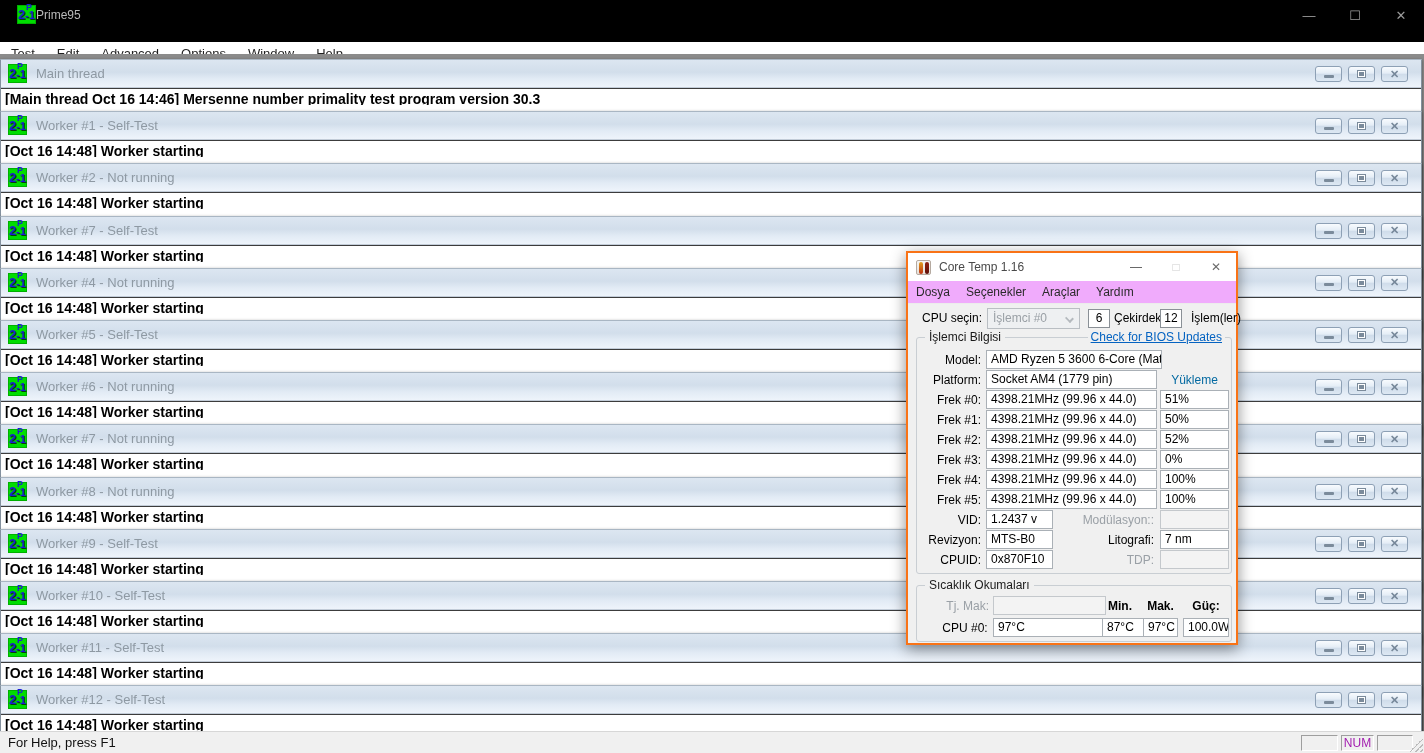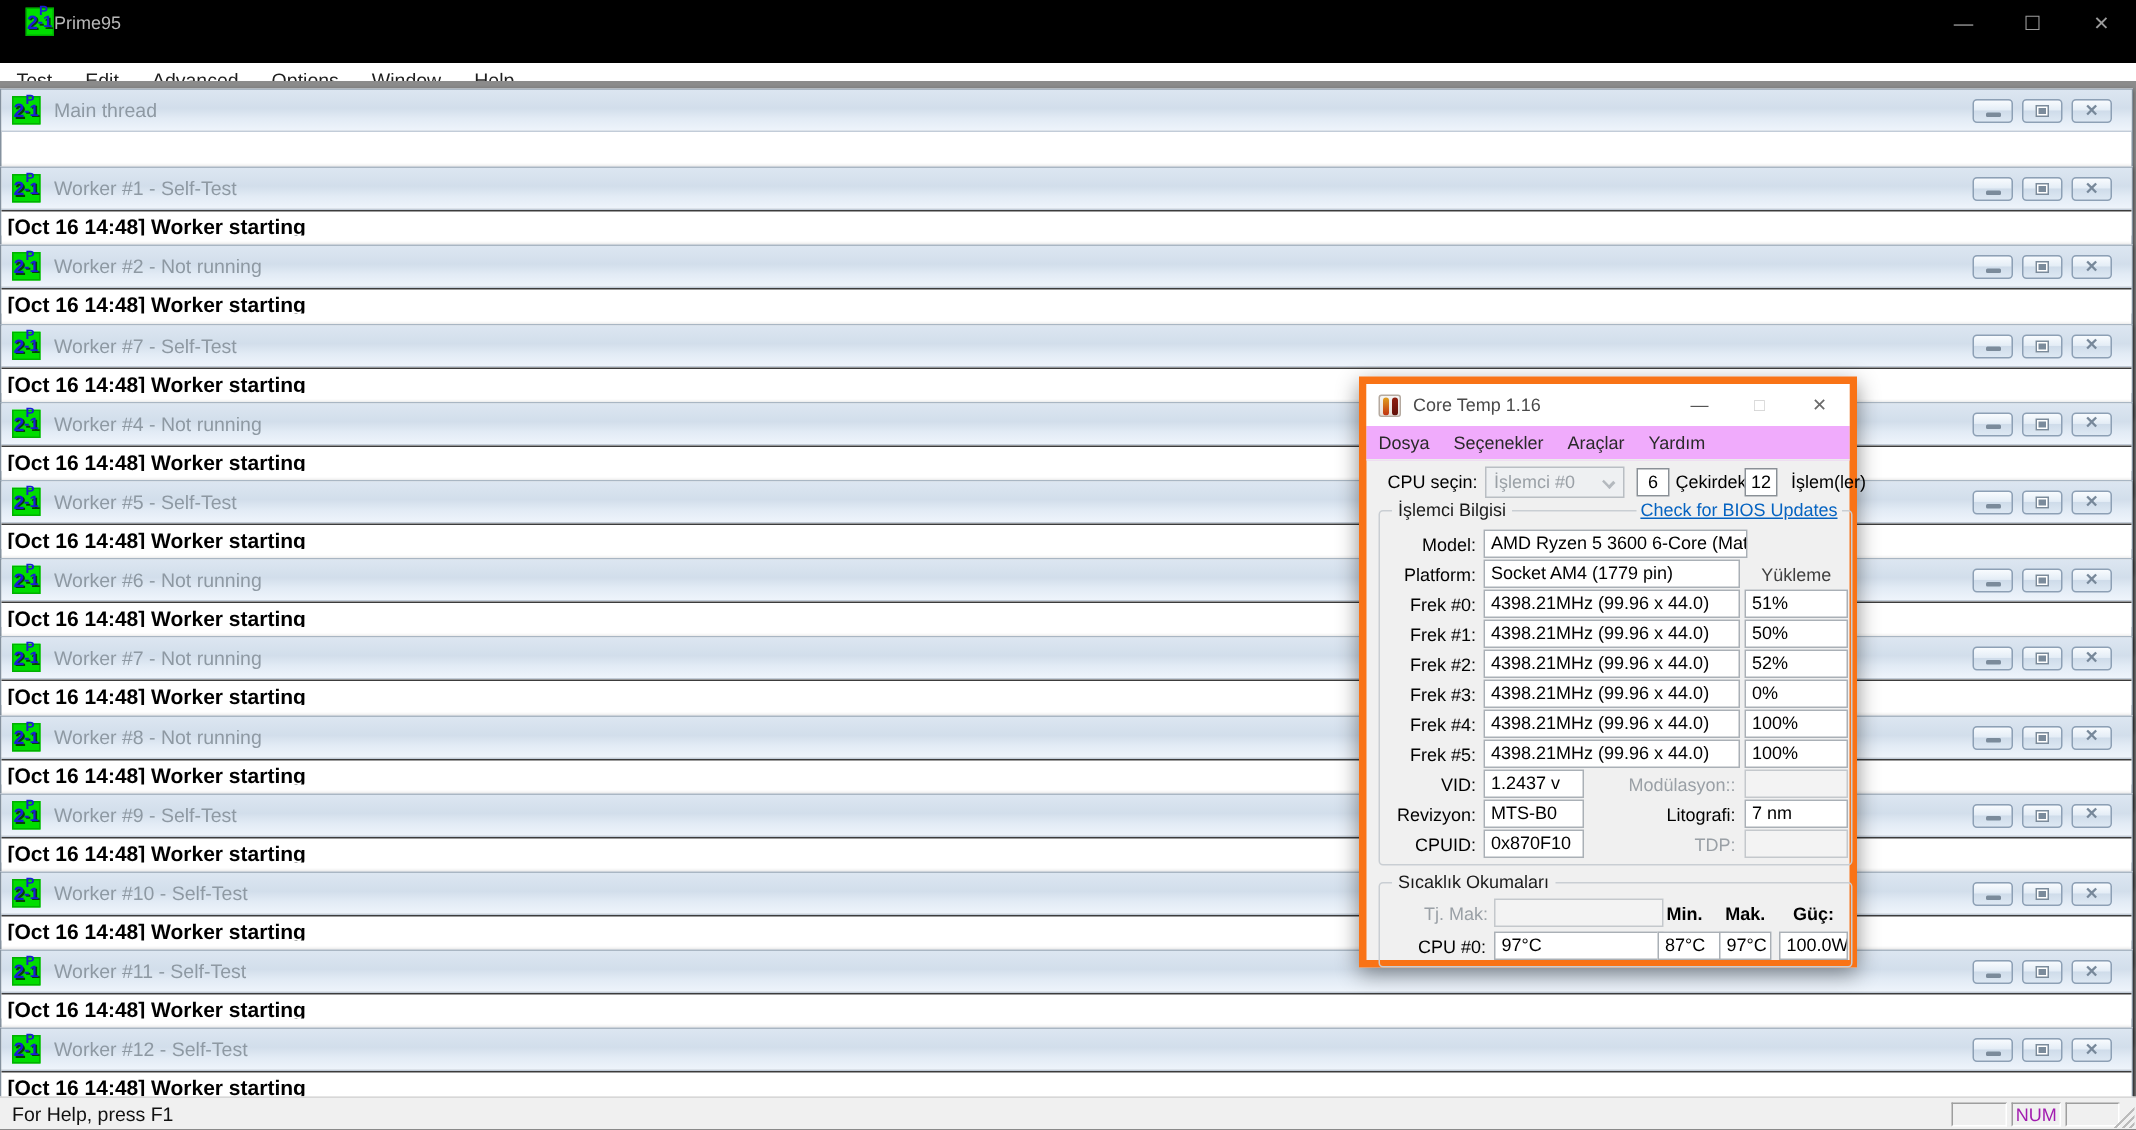--- a/index.html
+++ b/index.html
@@ -58,21 +58,21 @@
   .sb-box { position:absolute; top:3px; height:16px; border:1px solid; border-color:#9e9e9e #fff #fff #9e9e9e;
             font-size:12px; color:#a21caf; text-align:center; line-height:15px; }
   .sb-1 { left:1301px; width:37px; }
   .sb-2 { left:1341px; width:33px; }
   .sb-3 { left:1377px; width:36px; }
   .grip { position:absolute; right:1px; bottom:1px; width:14px; height:14px;
           background:linear-gradient(135deg, transparent 0 50%, #bbb 50% 57%, transparent 57% 68%, #bbb 68% 75%, transparent 75% 86%, #bbb 86% 93%, transparent 93%); }
 
   
   .coretemp { position:absolute; left:906px; top:251px; width:332px; height:394px; z-index:100;
-              background:#f0f0f0; border:5px solid #f97316; box-shadow:0 4px 14px rgba(0,0,0,.45); }
+              background:#f0f0f0; border:2px solid #f97316; box-shadow:0 4px 14px rgba(0,0,0,.45); }
   .ct-titlebar { position:relative; height:28px; background:#fff; display:flex; align-items:center; }
   .ct-icon { width:15px; height:15px; margin-left:8px; flex:none; border-radius:2px;
              background:linear-gradient(180deg,#f5f5f5 0%,#e8e0d8 100%); border:1px solid #b5aaa0; position:relative; overflow:hidden; }
   .ct-icon::before { content:""; position:absolute; left:2px; top:1px; width:4px; height:12px;
                      background:linear-gradient(180deg,#e0a020,#c03010); border-radius:2px; }
   .ct-icon::after { content:""; position:absolute; left:8px; top:1px; width:4px; height:12px;
                     background:linear-gradient(180deg,#902010,#601008); border-radius:2px; }
   .ct-title { margin-left:8px; font-size:12px; color:#4a4a4a; }
   .ct-controls { position:absolute; right:0; top:0; height:28px; display:flex; }
   .ct-btn { width:40px; height:28px; display:flex; align-items:center; justify-content:center; font-size:12px; }
@@ -99,21 +99,21 @@
   .ct-corestext { position:absolute; left:206px; top:6px; width:47px; overflow:hidden; white-space:nowrap;
                   font-size:12px; color:#000; z-index:1; }
   .ct-threadstext { position:absolute; left:283px; top:6px; font-size:12px; color:#000; }
 
   .ct-group { position:absolute; border:1px solid #c9ced3; border-radius:3px; }
   .ct-group-title { position:absolute; left:8px; top:-8px; background:#f0f0f0; padding:0 4px; font-size:12px; color:#1a1a1a; }
   .g-info { left:8px; top:84px; width:316px; height:237px; }
   .g-temp { left:8px; top:332px; width:316px; height:57px; }
   .bios-link { position:absolute; right:6px; top:-8px; background:#f0f0f0; padding:0 3px;
                font-size:12px; color:#0563c1; text-decoration:underline; }
-  .load-header { position:absolute; left:243px; width:69px; text-align:center; font-size:12px; color:#404040; }
+  .load-header { position:absolute; left:243px; width:69px; text-align:center; font-size:12px; color:#0369a1; }
   .temp-h { position:absolute; font-size:12px; font-weight:bold; color:#000; text-align:center; }
 </style>
 </head>
 <body>
 
 <div class="titlebar">
   <span class="p95-icon" style="position:absolute;left:10px;top:5px;">
       <span class="p2">2</span>
       <span class="pp">P</span>
       <span class="pm">-1</span>
@@ -148,20 +148,23 @@
       <span class="win-btn btn-min">
           <span class="glyph-min"></span>
         </span>
       <span class="win-btn btn-res">
           <span class="glyph-res"></span>
         </span>
       <span class="win-btn btn-close">
           <span class="glyph-x">✕</span>
         </span>
     </div>
+    <div class="mdi-content">
+      <div class="mdi-line">[Main thread Oct 16 14:46] Mersenne number primality test program version 30.3</div>
+    </div>
   </div>
 
   <div class="mdi-window" style="--i:1">
     <div class="mdi-titlebar">
       <span class="p95-icon">
           <span class="p2">2</span>
           <span class="pp">P</span>
           <span class="pm">-1</span>
         </span>
       <span class="mdi-title">Worker #1 - Self-Test</span>

